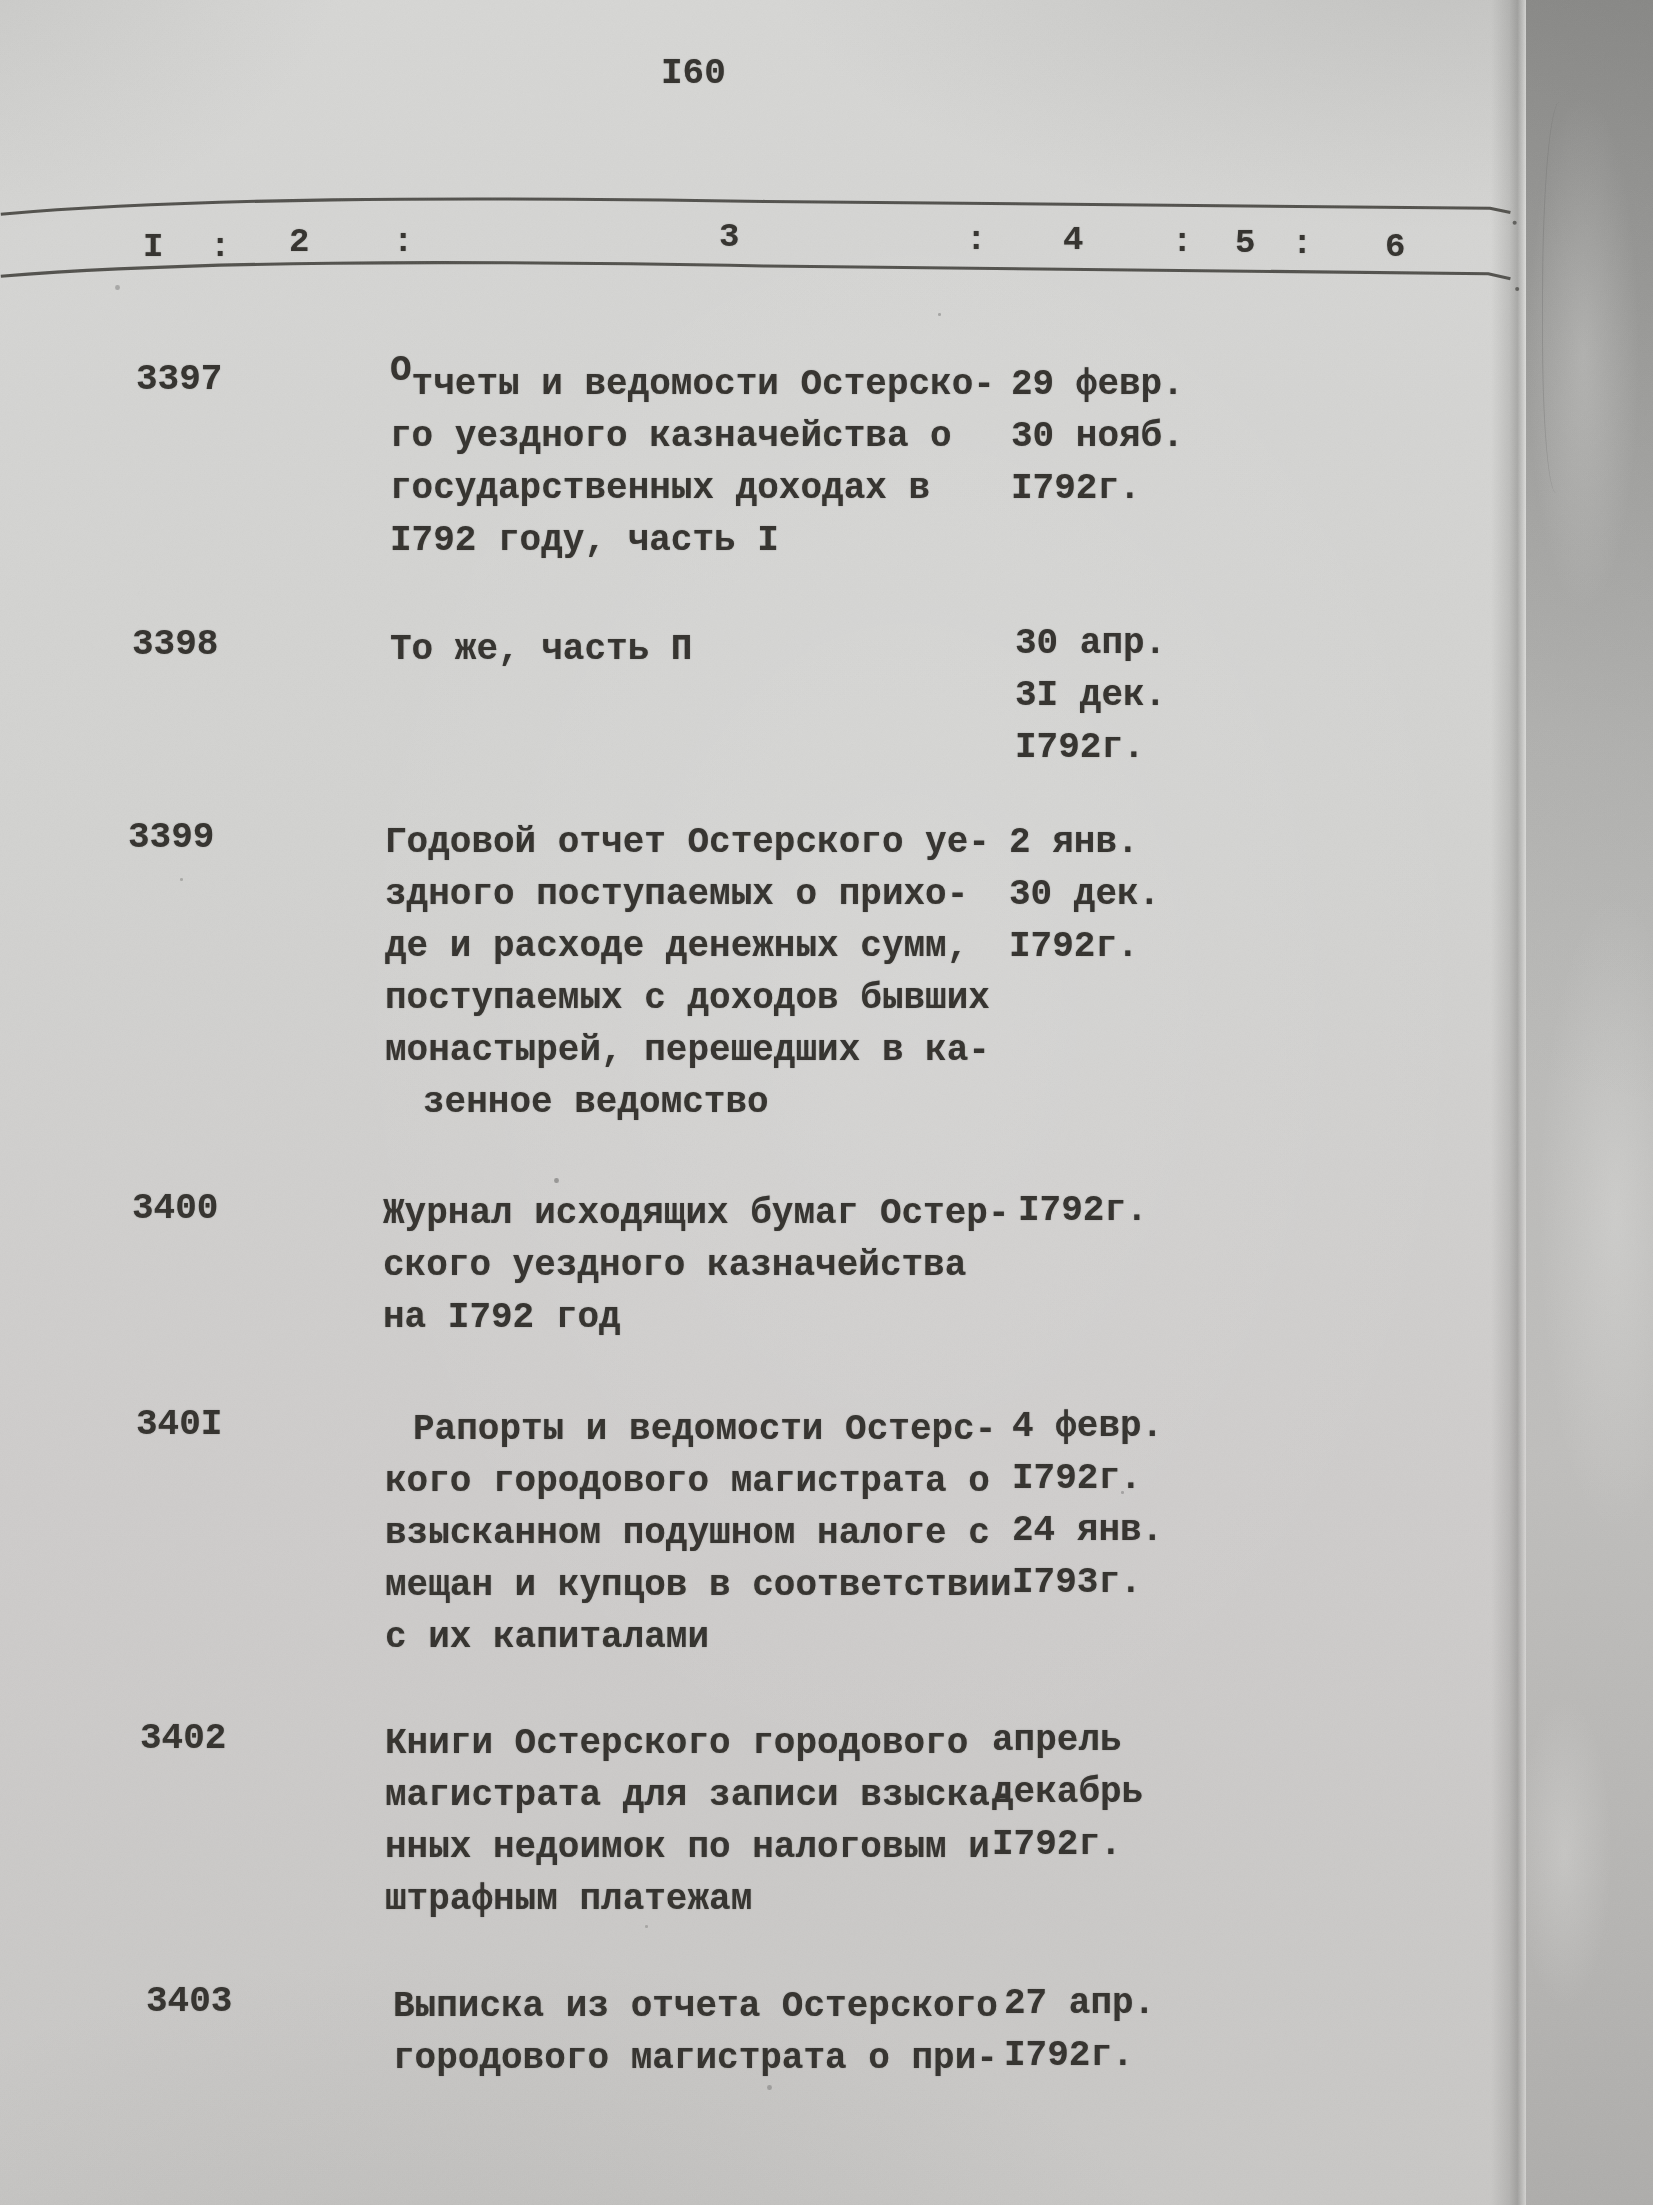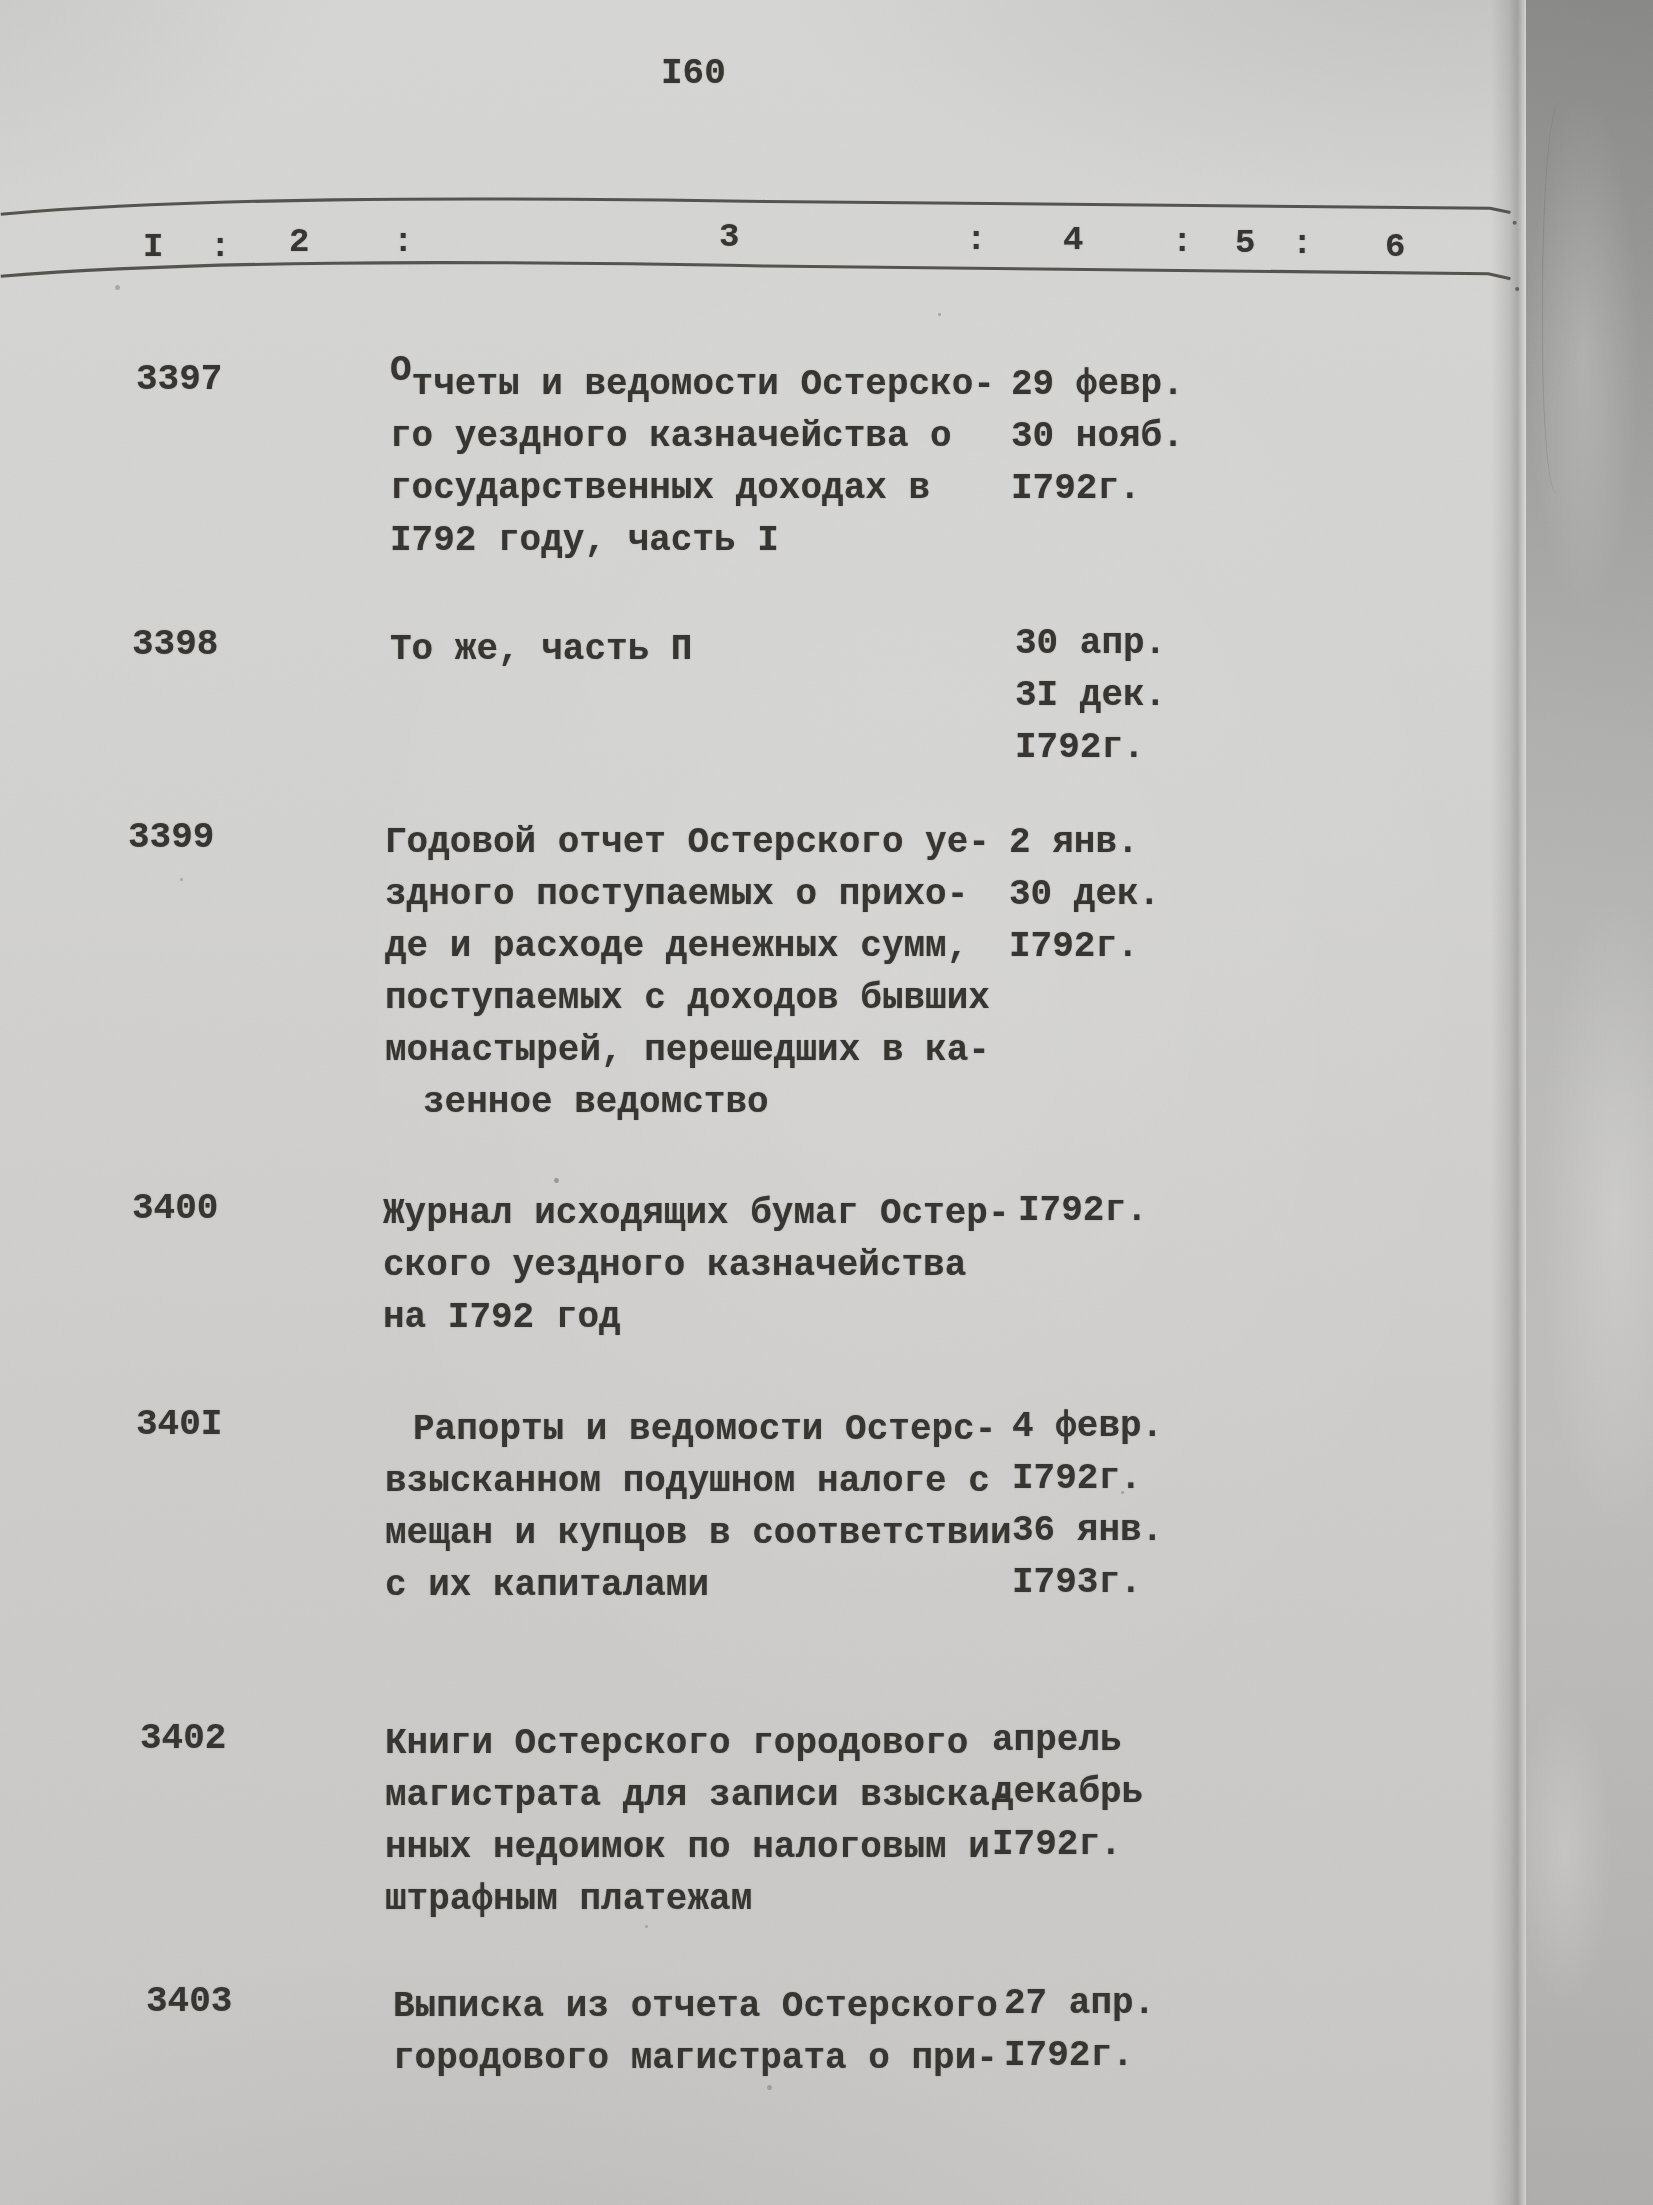--- a/index.html
+++ b/index.html
@@ -132,28 +132,29 @@
     </div>
     <div class="col" style="left:1018px;top:-3.4px;">
       <div class="t dl" style="position:relative;">I792г.</div>
     </div>
   </div>
 
   <div class="entry body-text" style="top:1404px;">
     <div class="t eid" style="left:136px;">340I</div>
     <div class="col" style="left:385px;">
       <div class="t dl" style="position:relative;margin-left:28px;">Рапорты и ведомости Остерс-</div>
+      <div class="t dl" style="position:relative;">кого городового магистрата о</div>
       <div class="t dl" style="position:relative;">взысканном подушном налоге с</div>
       <div class="t dl" style="position:relative;">мещан и купцов в соответствии</div>
       <div class="t dl" style="position:relative;">с их капиталами</div>
     </div>
     <div class="col" style="left:1012px;top:-3.4px;">
       <div class="t dl" style="position:relative;">4 февр.</div>
       <div class="t dl" style="position:relative;">I792г.</div>
-      <div class="t dl" style="position:relative;">36 янв.</div>
+      <div class="t dl" style="position:relative;">24 янв.</div>
       <div class="t dl" style="position:relative;">I793г.</div>
     </div>
   </div>
 
   <div class="entry body-text" style="top:1718px;">
     <div class="t eid" style="left:140px;">3402</div>
     <div class="col" style="left:385px;">
       <div class="t dl" style="position:relative;">Книги Остерского городового</div>
       <div class="t dl" style="position:relative;">магистрата для записи взыска-</div>
       <div class="t dl" style="position:relative;">нных недоимок по налоговым и</div>

